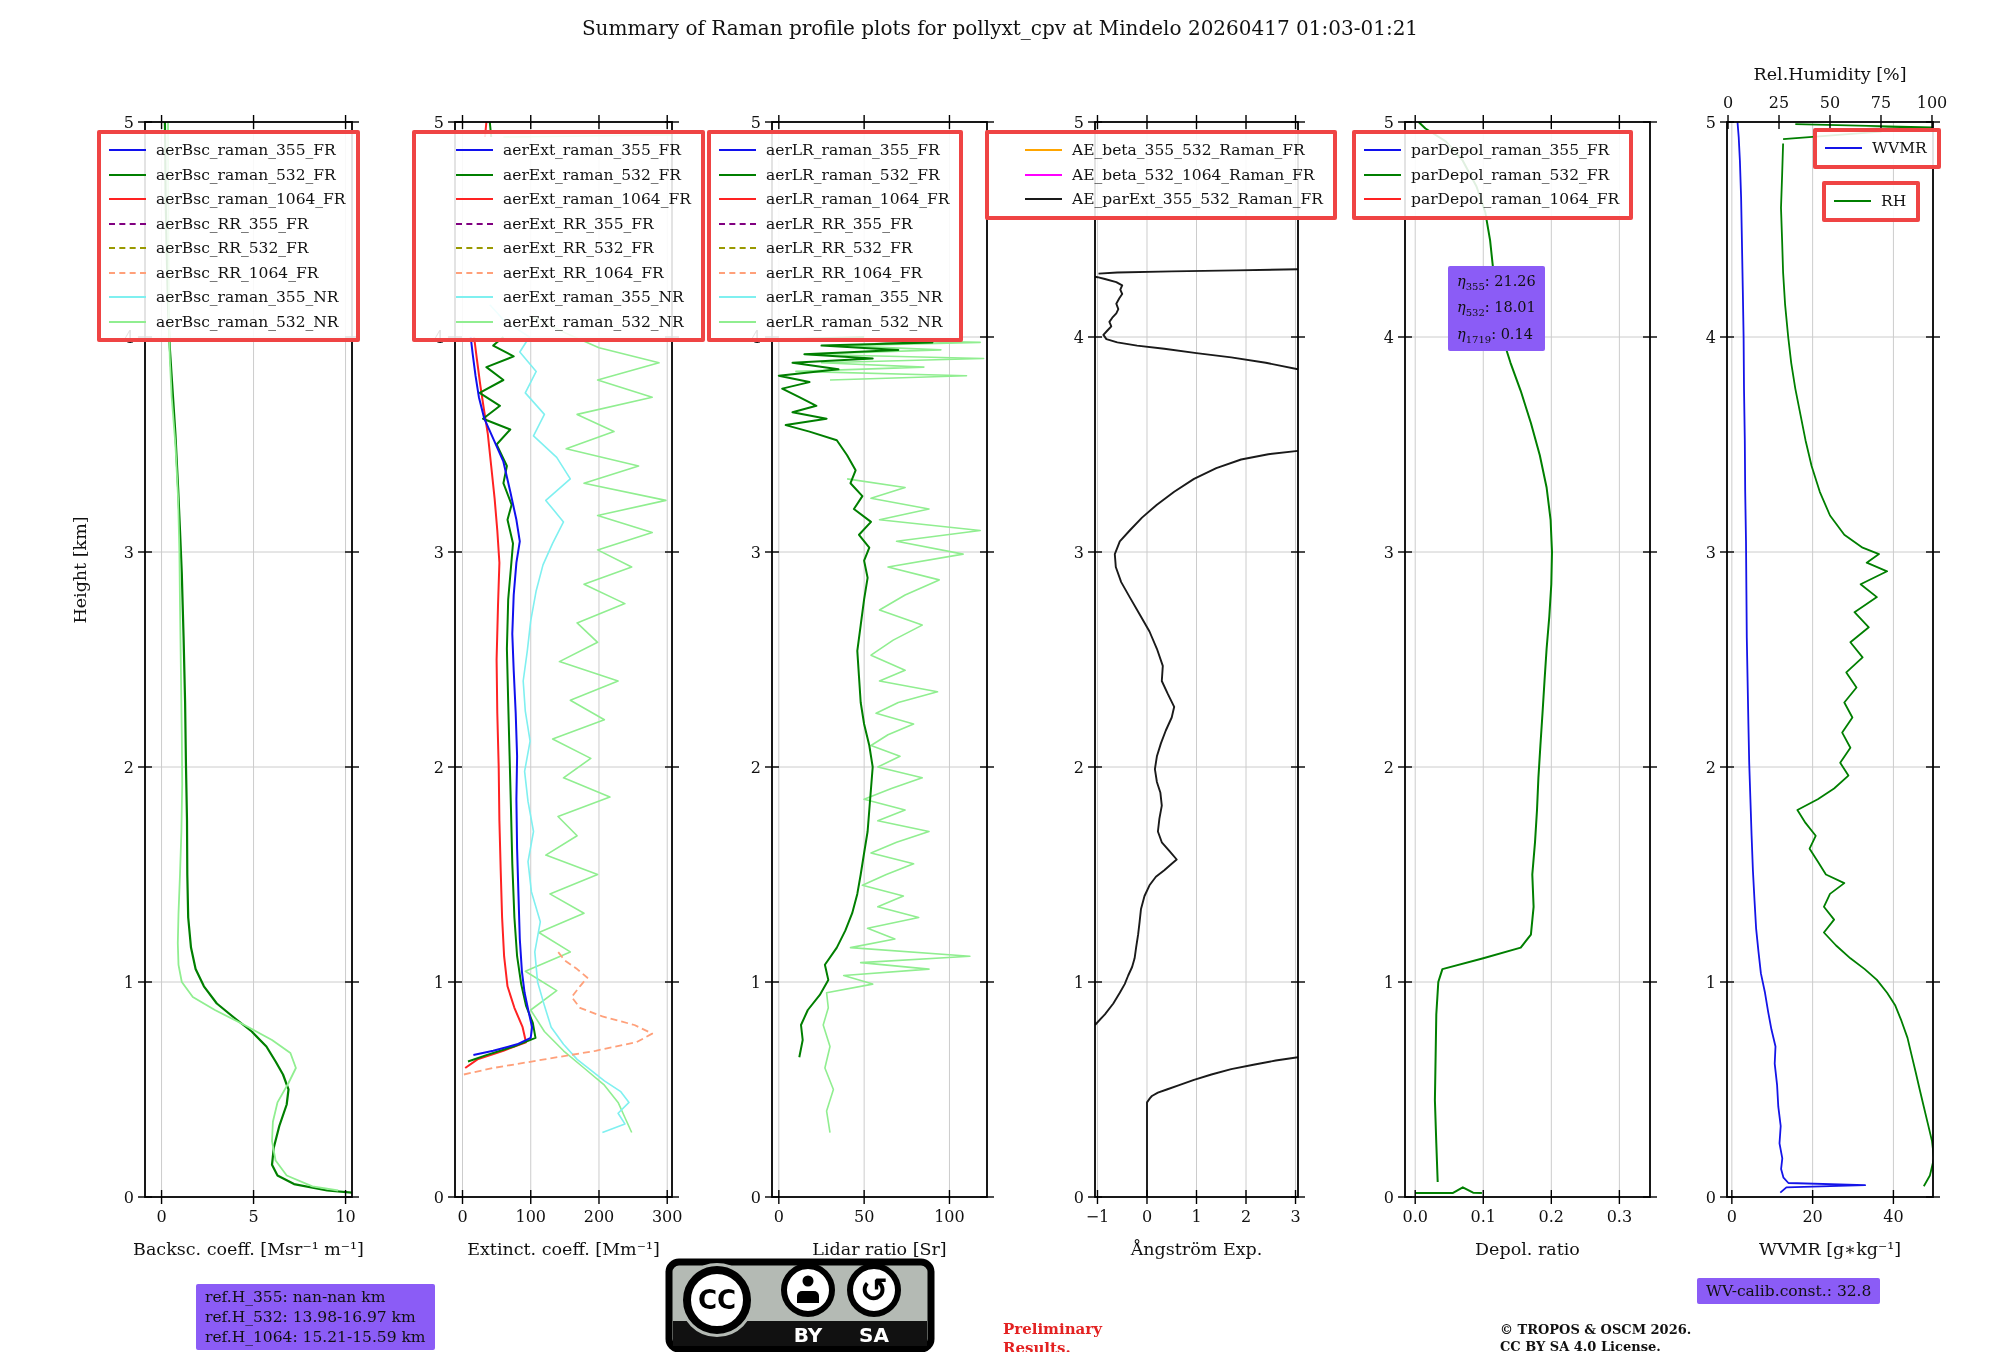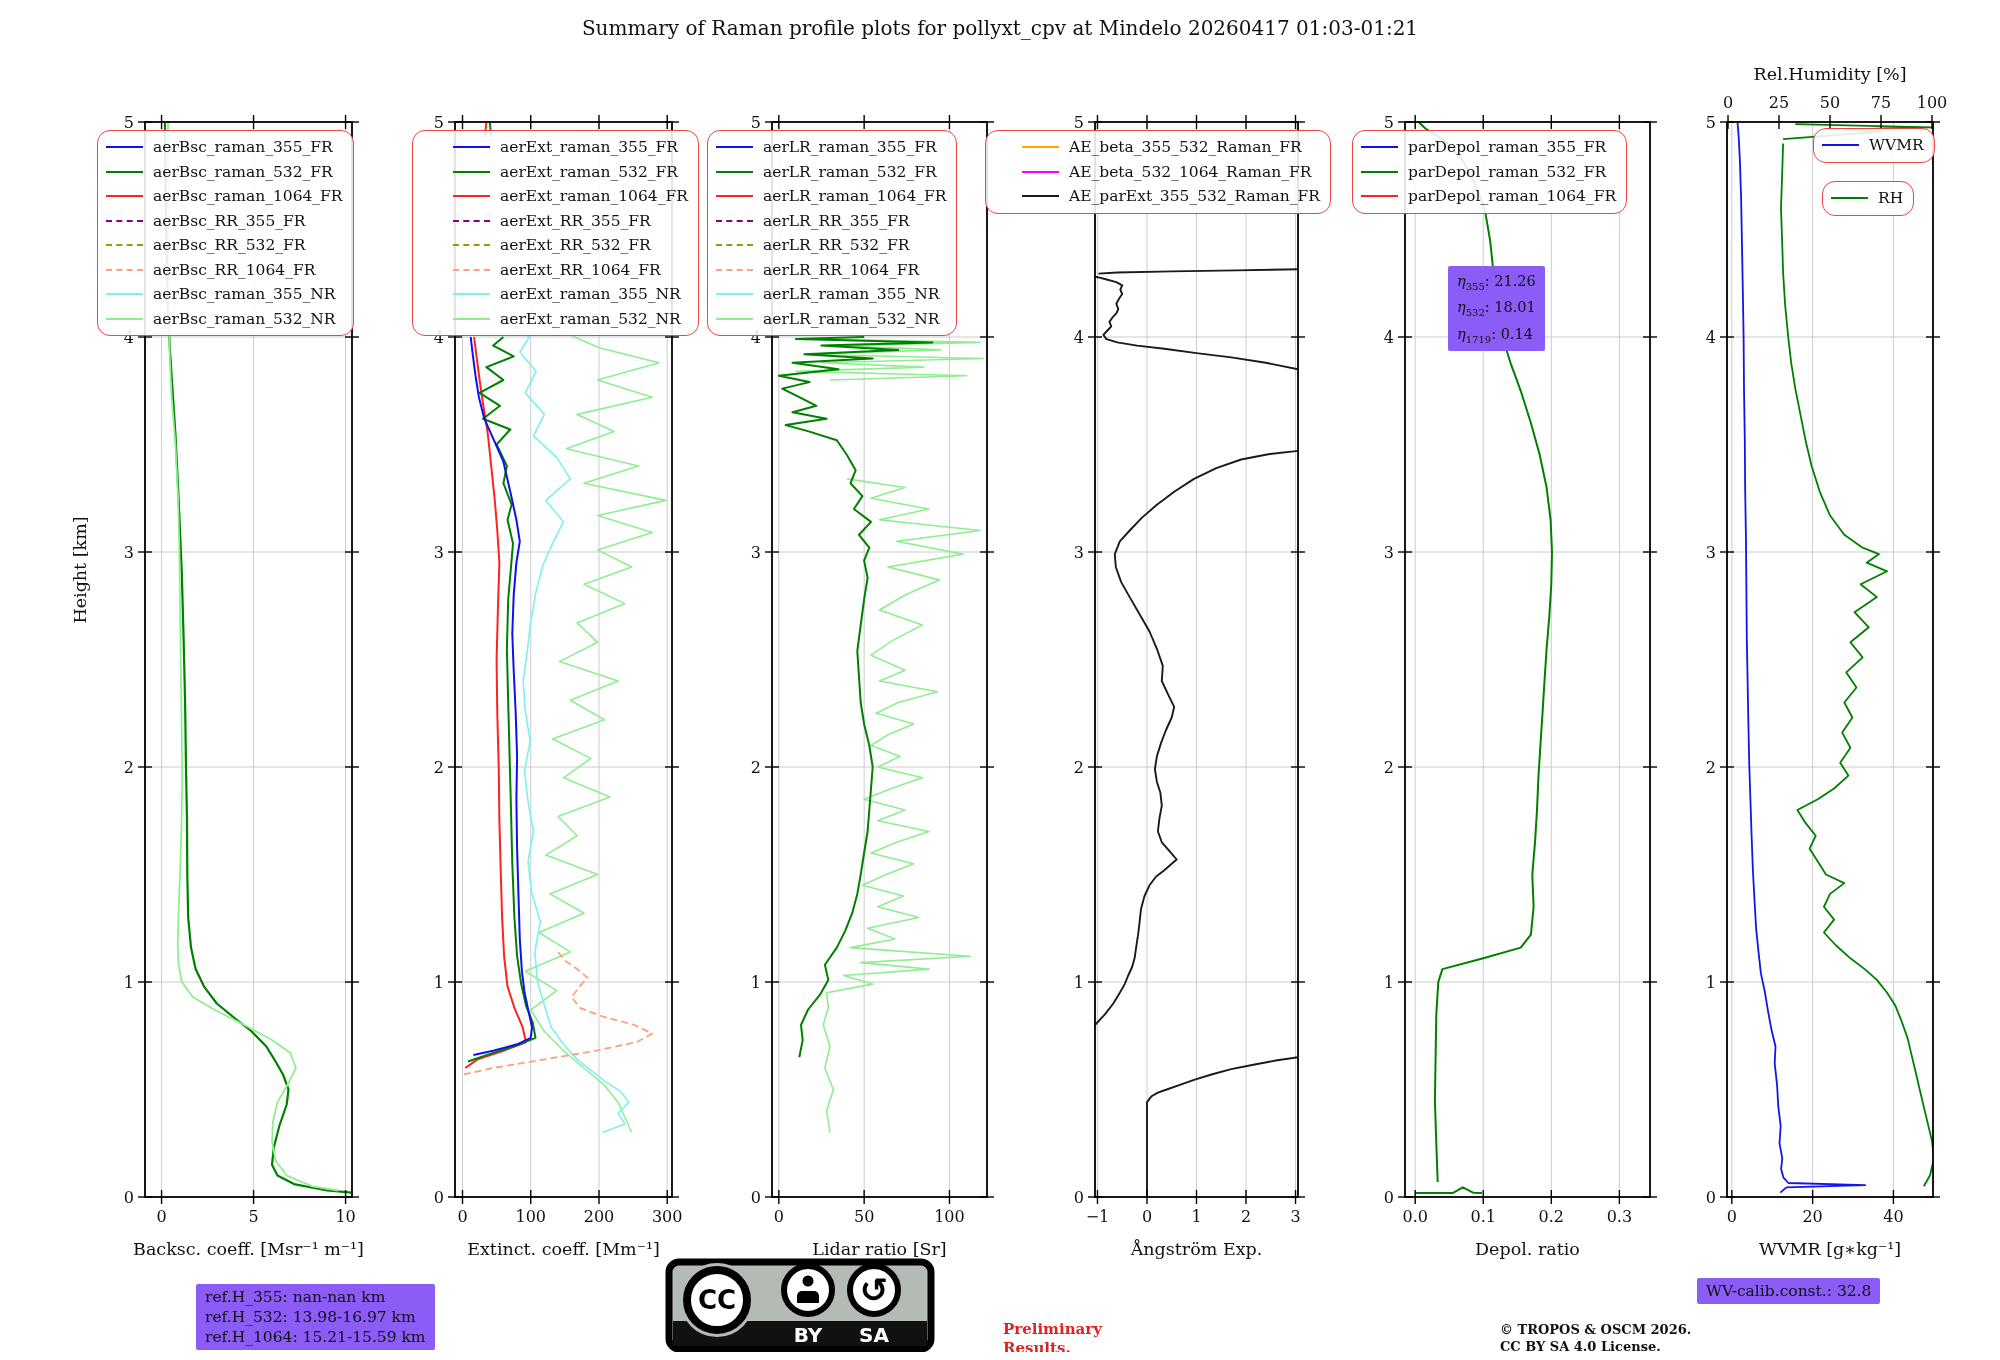--- a/index.html
+++ b/index.html
@@ -1,22 +1,22 @@
 <!DOCTYPE html>
 <html><head>
 <meta charset="utf-8">
 <style>
   html,body{margin:0;padding:0;background:#fff;}
   #fig{position:relative;width:2000px;height:1352px;background:#ffffff;overflow:hidden;
        font-family:"DejaVu Serif",serif;color:#111;}
   .title{position:absolute;left:0;top:16px;width:2000px;text-align:center;
          font-size:20px;color:#111;}
   #plots{position:absolute;left:0;top:0;}
-  .legend{position:absolute;background:rgba(255,255,255,0.88);border:1px solid #ef4444;
-          border-radius:13px;padding:4px 10px 4px 8px;z-index:6;}
+  .legend{position:absolute;background:rgba(255,255,255,0.88);border:4px solid #ef4444;
+          border-radius:2px;padding:4px 10px 4px 8px;z-index:6;}
   .legend-row{display:flex;align-items:center;height:24.5px;font-size:15.5px;
               color:#111;white-space:nowrap;}
   .swatch{display:inline-block;width:37px;height:0;margin-right:10px;
           border-top-width:2.4px;border-top-style:solid;}
   .ann{position:absolute;background:#8b5cf6;padding:3px 9px;font-size:15.5px;
        color:#111;line-height:1.3;border-radius:2px;z-index:5;}
   #eta-box{font-size:14.5px;line-height:1.75;}
   #eta-box sub{font-size:10px;}
   #prelim{position:absolute;color:#e32121;font-weight:bold;font-size:15px;line-height:1.25;z-index:5;}
   #copyright{position:absolute;font-weight:bold;font-size:13px;line-height:1.3;z-index:5;}

